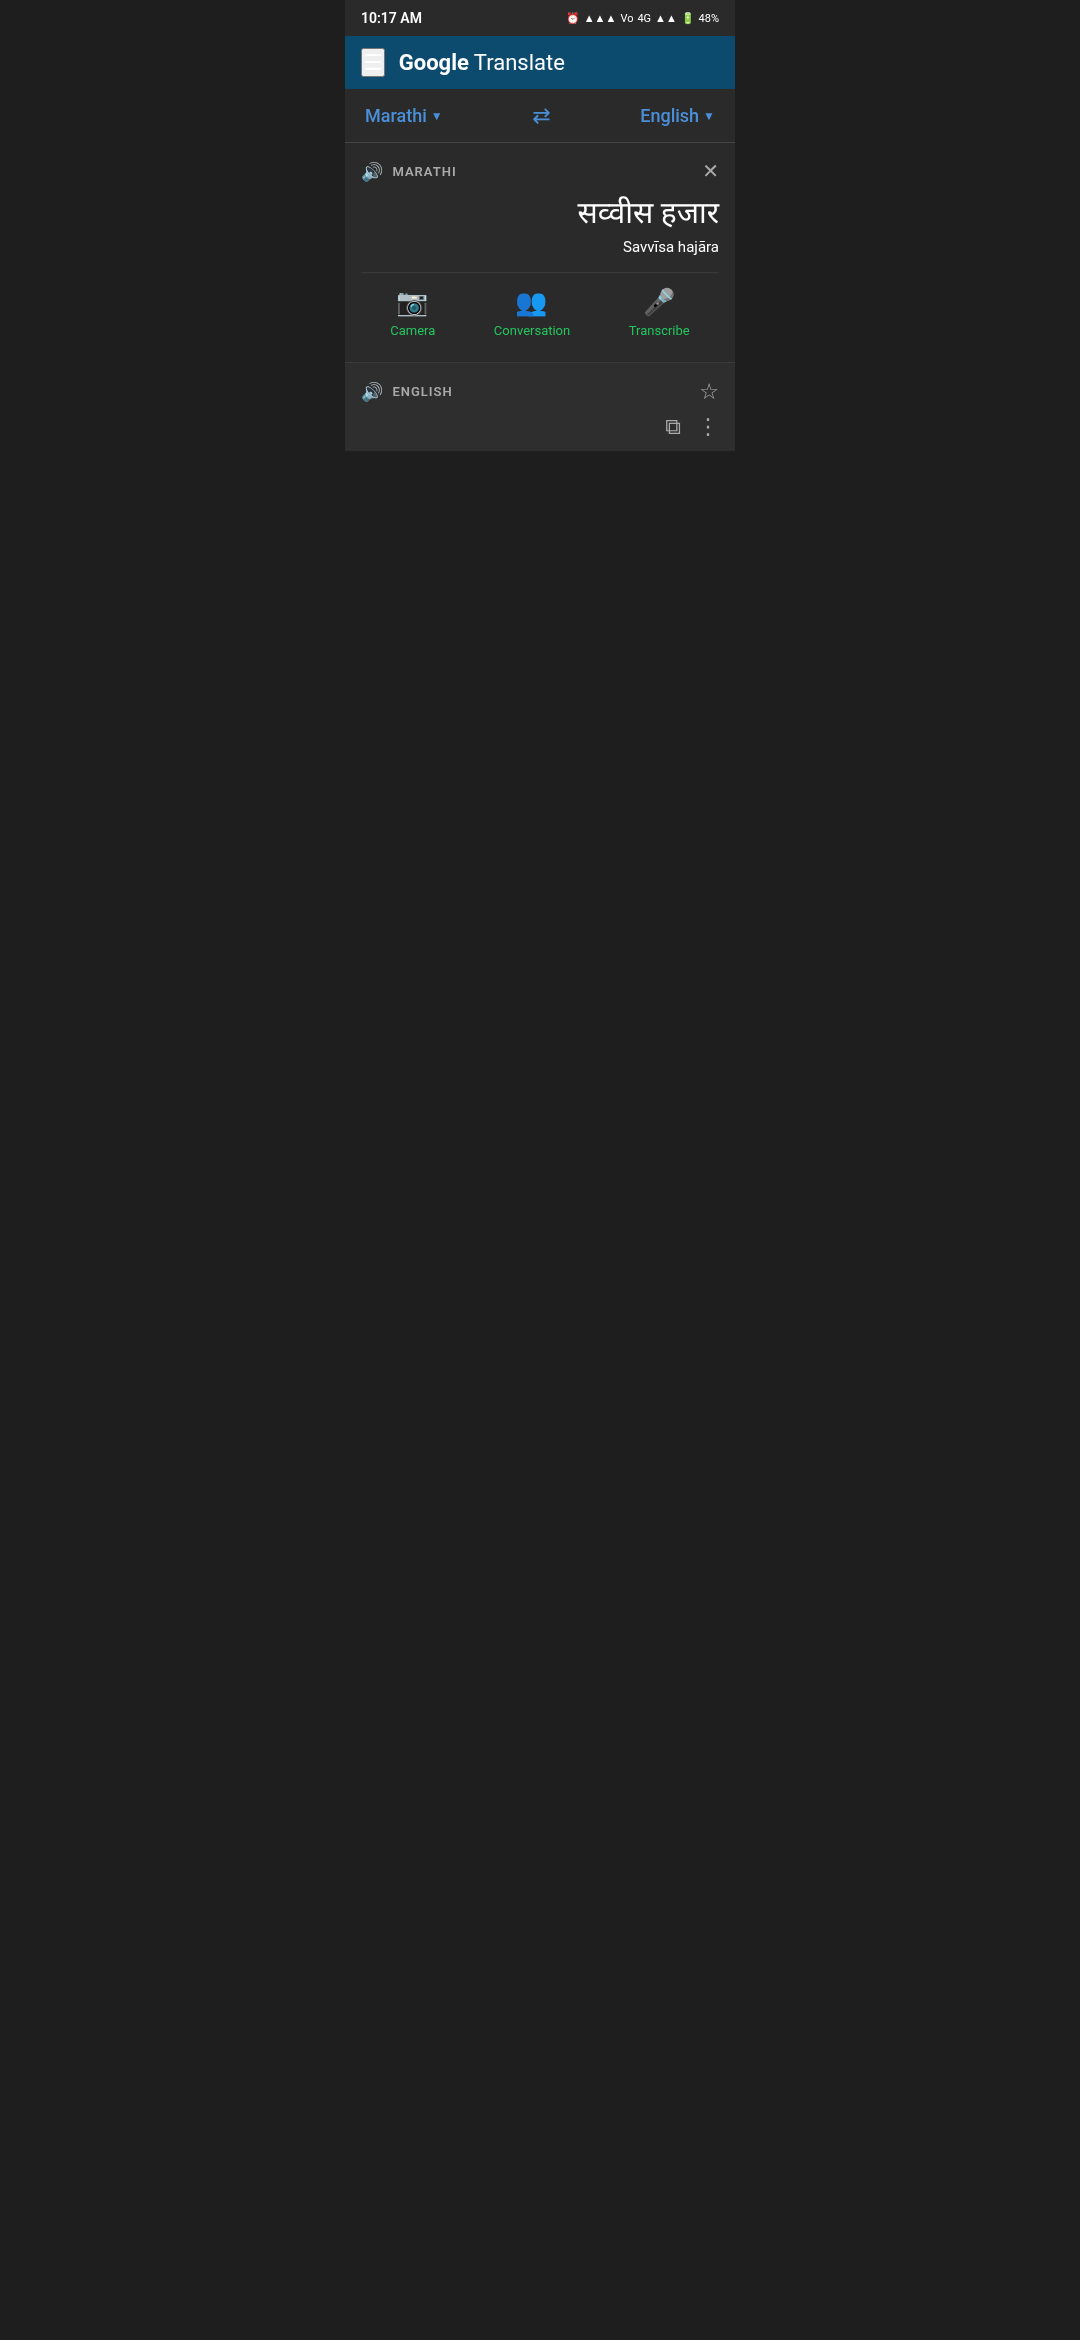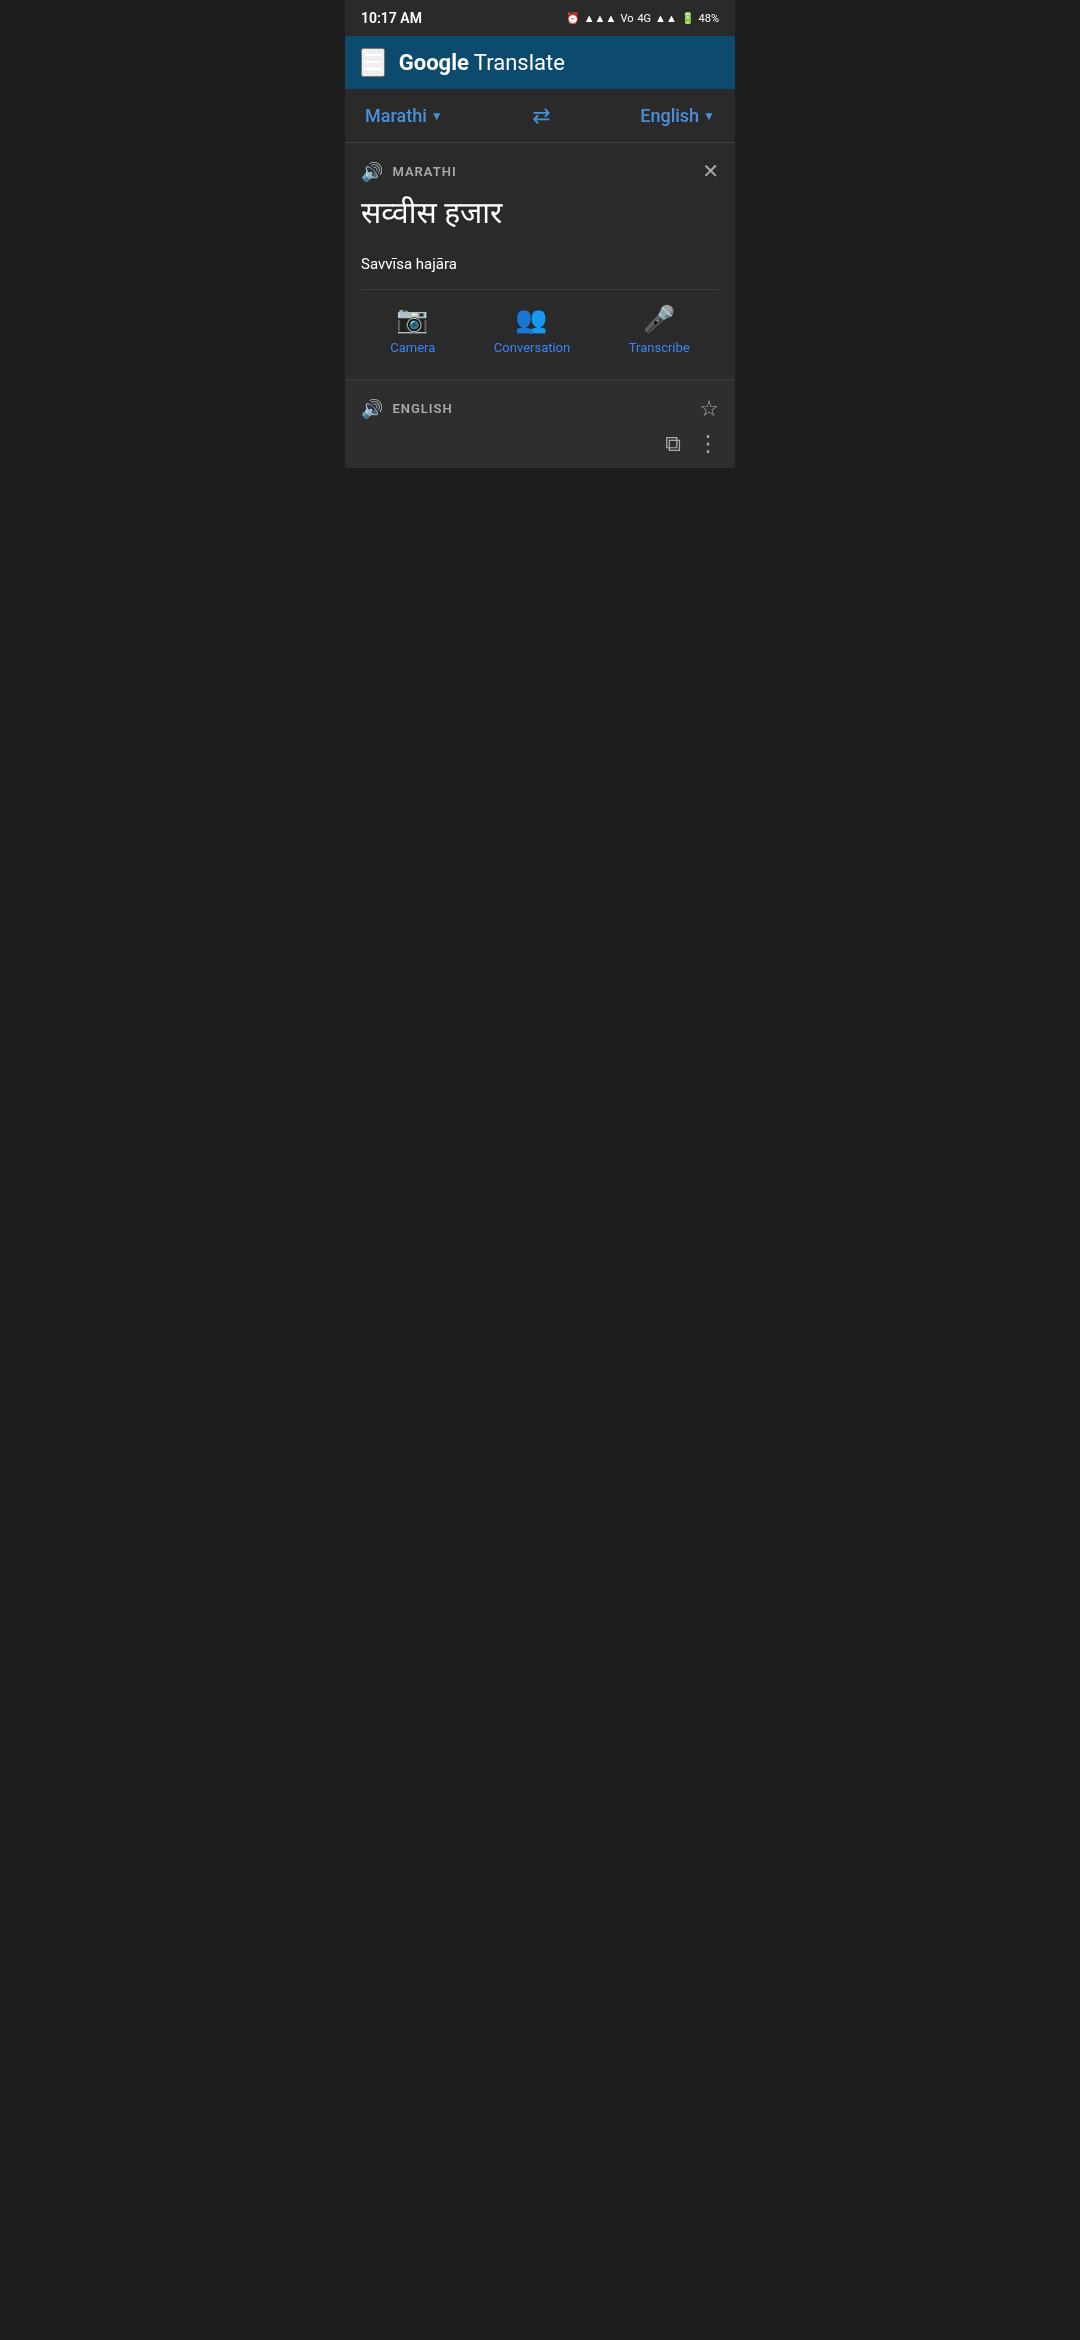--- a/index.html
+++ b/index.html
@@ -1,20 +1,21 @@
 <!DOCTYPE html>
 <html><head>
   <meta charset="utf-8">
   <meta name="viewport" content="width=device-width, initial-scale=1">
   <style>
     * {
       margin: 0;
       padding: 0;
       box-sizing: border-box;
       font-family: 'Roboto', Arial, sans-serif;
+      text-align: right;
     }
 
     body {
       background-color: #1e1e1e;
       width: 390px;
       min-height: 844px;
       margin: 0 auto;
       color: #ffffff;
       overflow-x: hidden;
     }
@@ -133,21 +134,21 @@
       font-size: 20px;
       cursor: pointer;
       background: none;
       border: none;
     }
 
     .source-text-main {
       font-size: 30px;
       color: #ffffff;
       font-weight: 400;
-      margin-bottom: 23px;
+      margin-bottom: 6px;
       line-height: 1.3;
     }
 
     .source-text-romanized {
       font-size: 15px;
       color: #ffffff;
       margin-bottom: 16px;
     }
 
     .action-buttons {
@@ -172,21 +173,21 @@
     .action-btn .btn-icon {
       font-size: 26px;
       color: #4a90d9;
     }
 
     .action-btn .btn-icon.gray {
       color: #888888;
     }
 
     .action-btn .btn-label {
-      color: #3b82f6;
+      color: #22c55e;
     }
 
     .output-section {
       background-color: #2e2e2e;
       margin: 0;
       padding: 16px 16px 12px 16px;
       border-radius: 0;
     }
 
     .output-lang-label {

